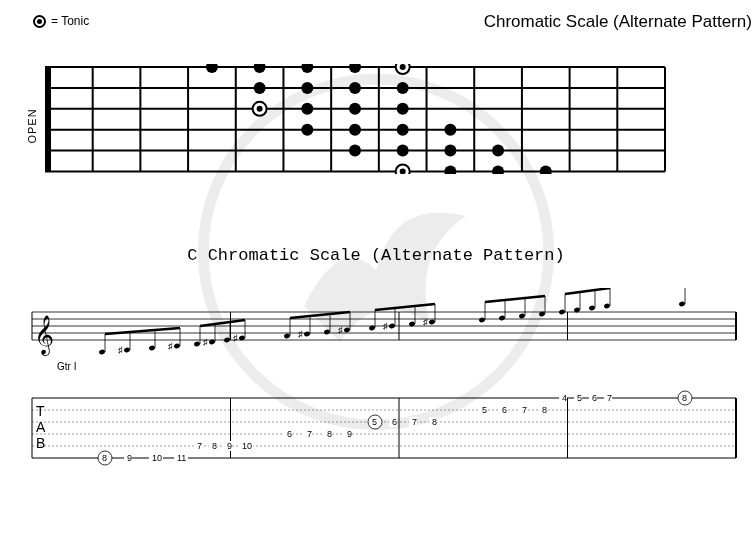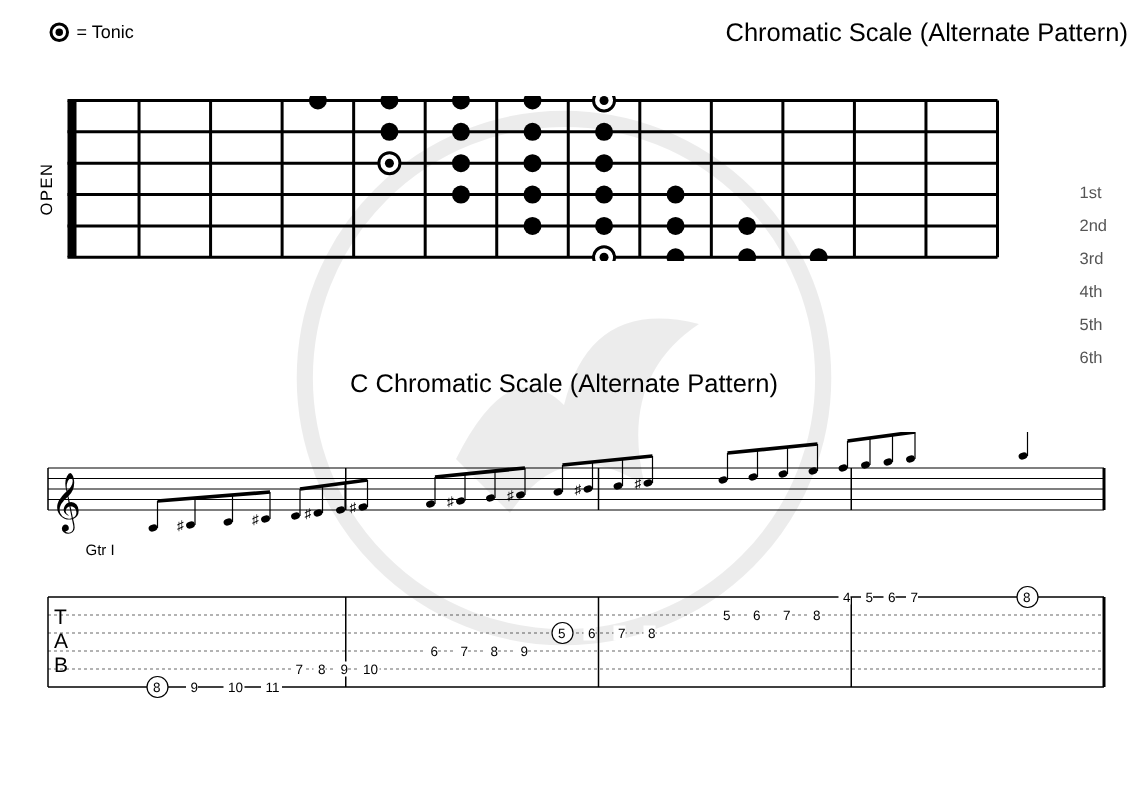--- a/index.html
+++ b/index.html
@@ -91,20 +91,21 @@
     line-height: 22px;
     color: #555;
   }
   .title2 {
     text-align: center;
     font-size: 17px;
     position: absolute;
     top: 246px;
     left: 0;
     right: 0;
+    font-family: Liberation Mono, monospace;
   }
   .tab-area {
     position: absolute;
     top: 288px;
     left: 14px;
     width: 724px;
     height: 200px;
   }
 </style>
 </head>
@@ -169,28 +170,20 @@
         <circle cx="320" cy="86.6" r="6" fill="#000"></circle>
         <circle cx="367.6923076923077" cy="86.6" r="6" fill="#000"></circle>
         <circle cx="415.3846153846154" cy="86.6" r="6" fill="#000"></circle>
         <circle cx="463.0769230769231" cy="86.6" r="6" fill="#000"></circle>
         <circle cx="367.6923076923077" cy="107.5" r="7" fill="#fff" stroke="#000" stroke-width="2"></circle>
         <circle cx="367.6923076923077" cy="107.5" r="3" fill="#000"></circle>
         <circle cx="415.3846153846154" cy="107.5" r="6" fill="#000"></circle>
         <circle cx="463.0769230769231" cy="107.5" r="6" fill="#000"></circle>
         <circle cx="510.7692307692308" cy="107.5" r="6" fill="#000"></circle>
       </svg>
-    <div class="string-labels" id="string-labels">
-        <div>1st</div>
-        <div>2nd</div>
-        <div>3rd</div>
-        <div>4th</div>
-        <div>5th</div>
-        <div>6th</div>
-      </div>
   </div>
 
   <div class="title2">C Chromatic Scale (Alternate Pattern)</div>
 
   <div class="tab-area">
     <svg id="tab-svg" width="724" height="200" viewBox="0 0 724 200">
         <line x1="18" y1="24" x2="722" y2="24" stroke="#000" stroke-width="0.8"></line>
         <line x1="18" y1="31" x2="722" y2="31" stroke="#000" stroke-width="0.8"></line>
         <line x1="18" y1="38" x2="722" y2="38" stroke="#000" stroke-width="0.8"></line>
         <line x1="18" y1="45" x2="722" y2="45" stroke="#000" stroke-width="0.8"></line>

